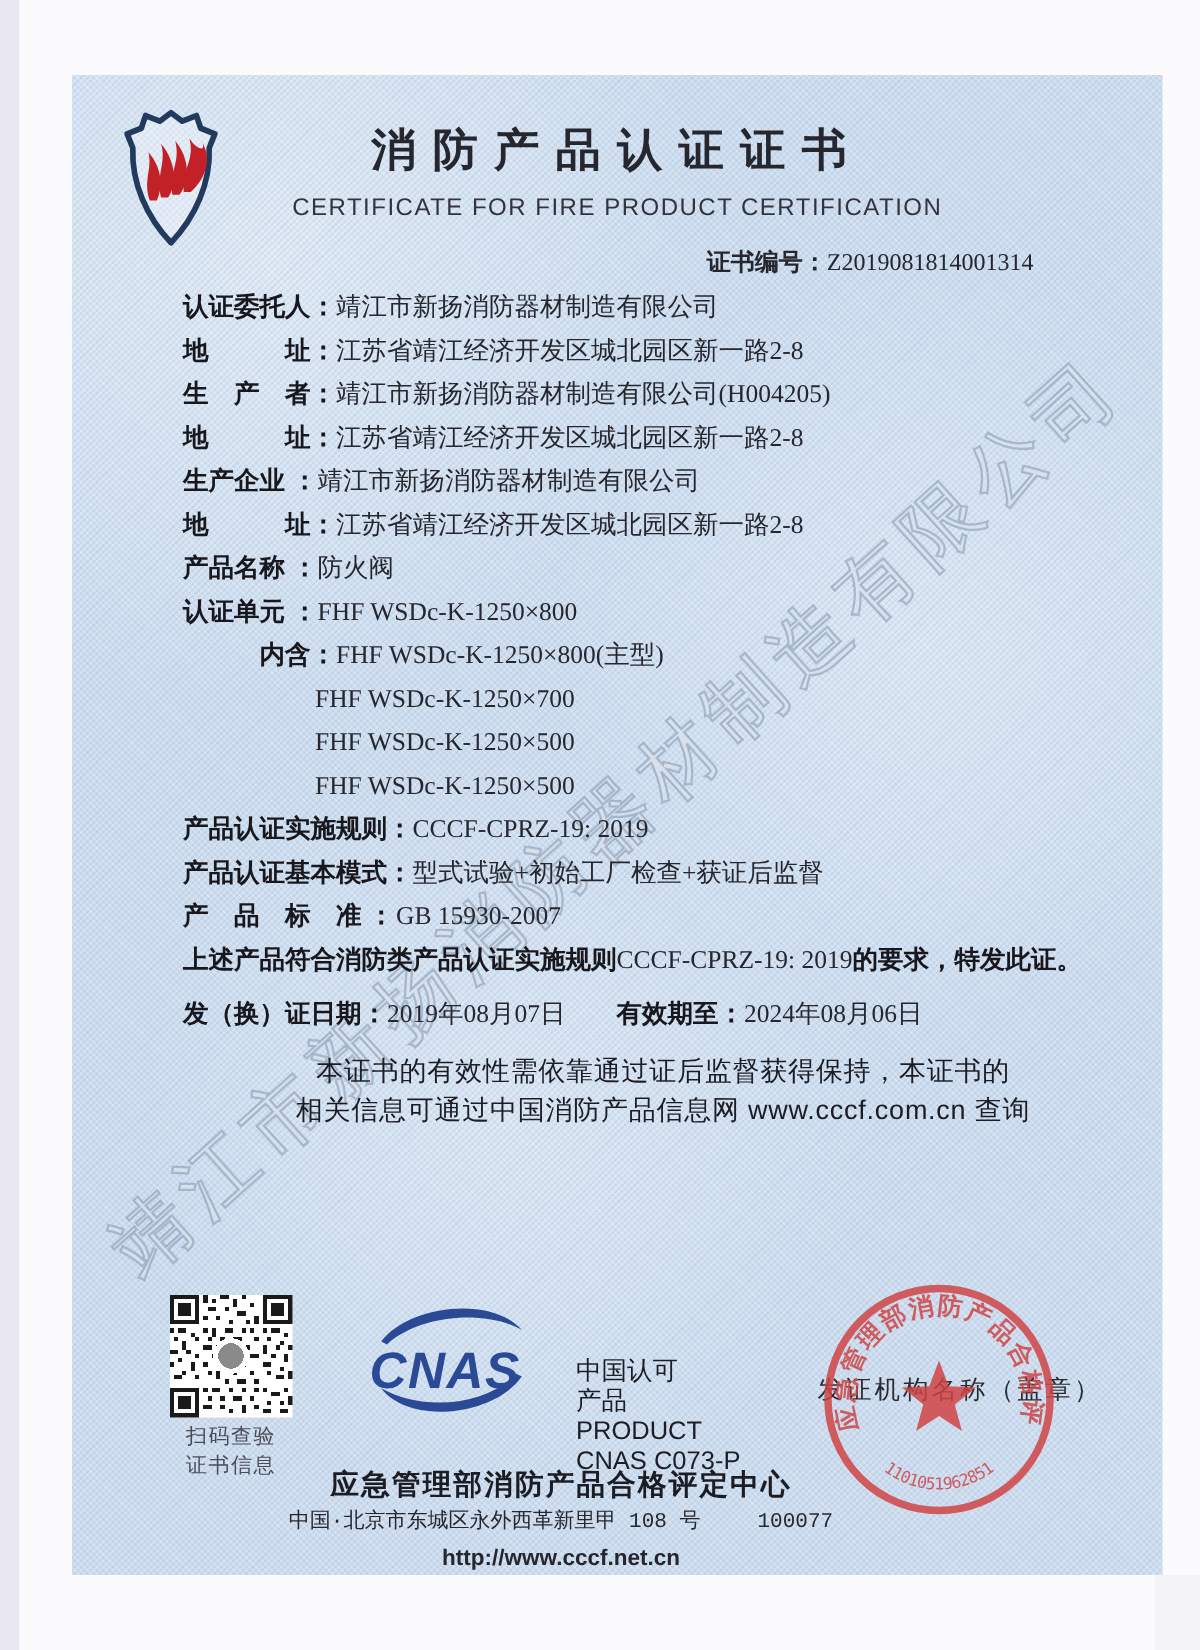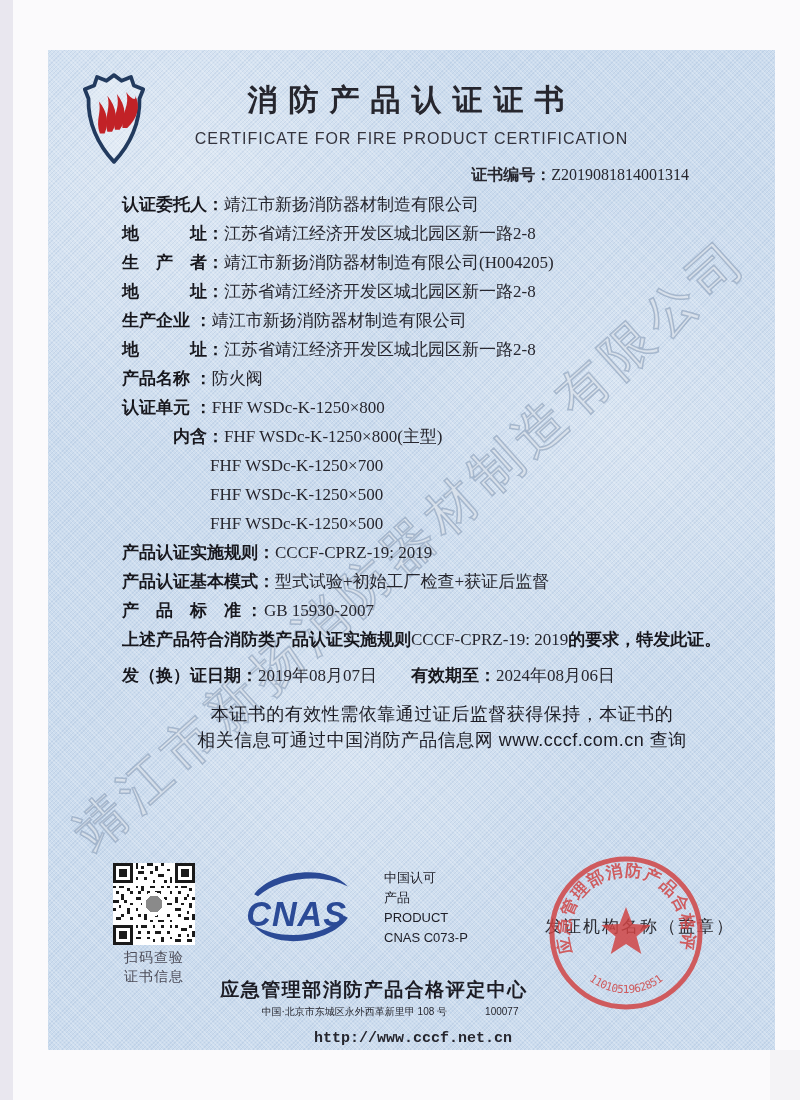--- a/index.html
+++ b/index.html
@@ -85,47 +85,46 @@
   }
 
   
   .qr{position:absolute;left:65px;top:813px;width:82px;height:82px;}
   .qr-caption{
     position:absolute;left:47px;top:898px;width:118px;text-align:center;
     font-size:14px;line-height:19px;color:#4c4c58;letter-spacing:1px;
   }
   .cnas{position:absolute;left:194px;top:815px;width:118px;height:84px;}
   .acc{
-    position:absolute;left:336px;top:818px;font-size:13px;line-height:20px;color:#1d1d26;
+    position:absolute;left:336px;top:854px;font-size:17px;line-height:20px;color:#1d1d26;
   }
   .acc .cnline{font-family:"Liberation Serif","DejaVu Serif",serif;}
 
   .seal-overlay-text{
     position:absolute;left:497px;top:865px;white-space:nowrap;
     font-size:17px;letter-spacing:2px;color:#2a2a30;
     font-family:Liberation Serif, serif;
   }
   .seal{position:absolute;left:498px;top:803px;width:160px;height:160px;opacity:.84;z-index:3;}
 
   .org{
     position:absolute;left:0;top:927px;width:652px;text-align:center;
     font-size:19px;font-weight:bold;letter-spacing:1.5px;color:#1c1c24;
     font-family:"Liberation Serif","DejaVu Serif",serif;
   }
   .addr{
-    position:absolute;left:16px;top:955px;width:652px;text-align:center;
-    font-size:10px;color:#26262e;
-    font-family:Liberation Sans, sans-serif;
+    position:absolute;left:0;top:955px;width:652px;text-align:center;
+    font-size:14px;color:#26262e;
+    font-family:Liberation Mono, monospace;
   }
   .addr .post{display:inline-block;margin-left:38px;}
   .url{
     position:absolute;left:0;top:980px;width:652px;text-align:center;
     font-size:15px;font-weight:bold;color:#26262e;
-    font-family:Liberation Mono, monospace;
-    margin-left:39px;
+    font-family:Liberation Sans, sans-serif;
   }
 </style>
 </head>
 <body>
 
 <div class="paper-edge"></div>
 <div class="paper-corner"></div>
 
 <div class="cert">
 

